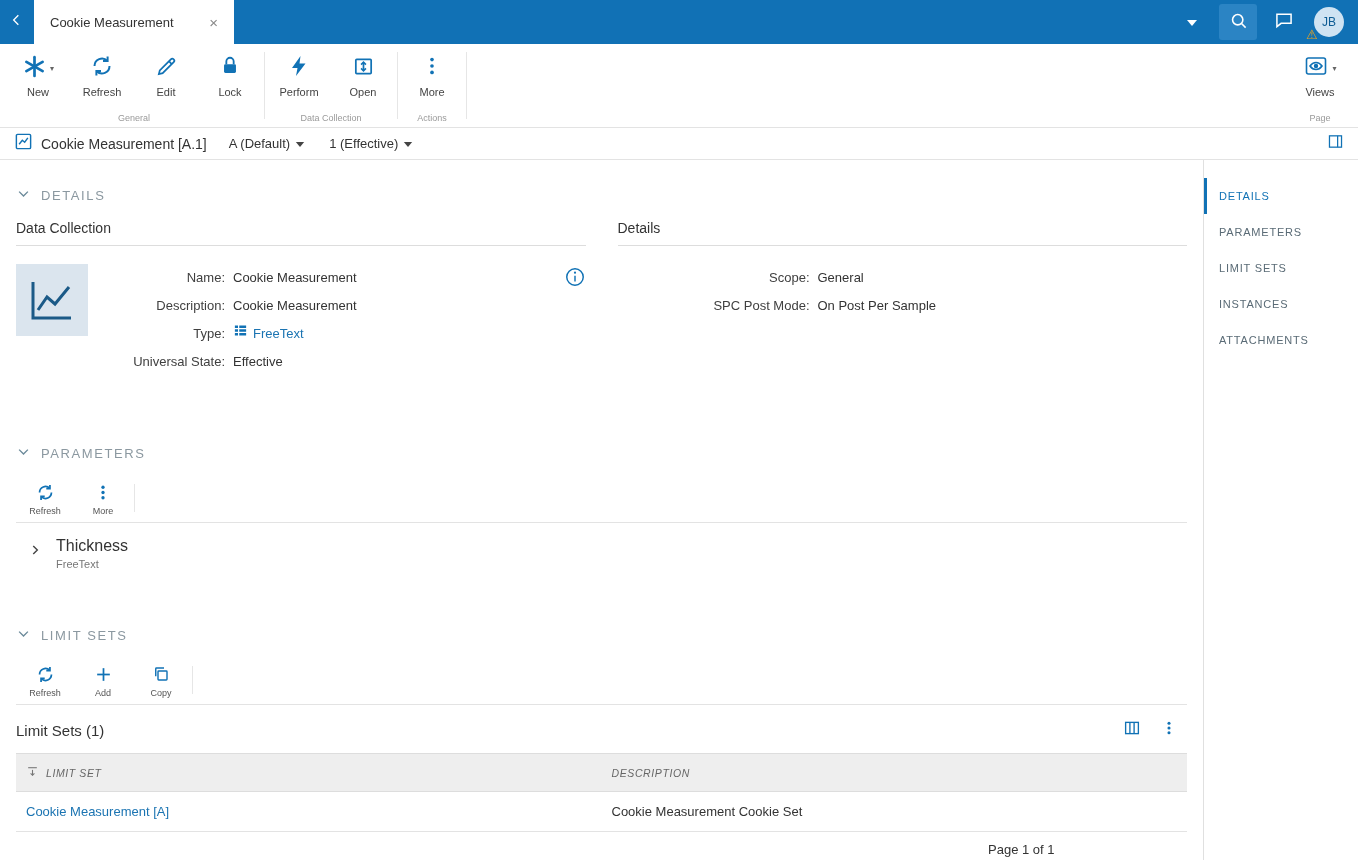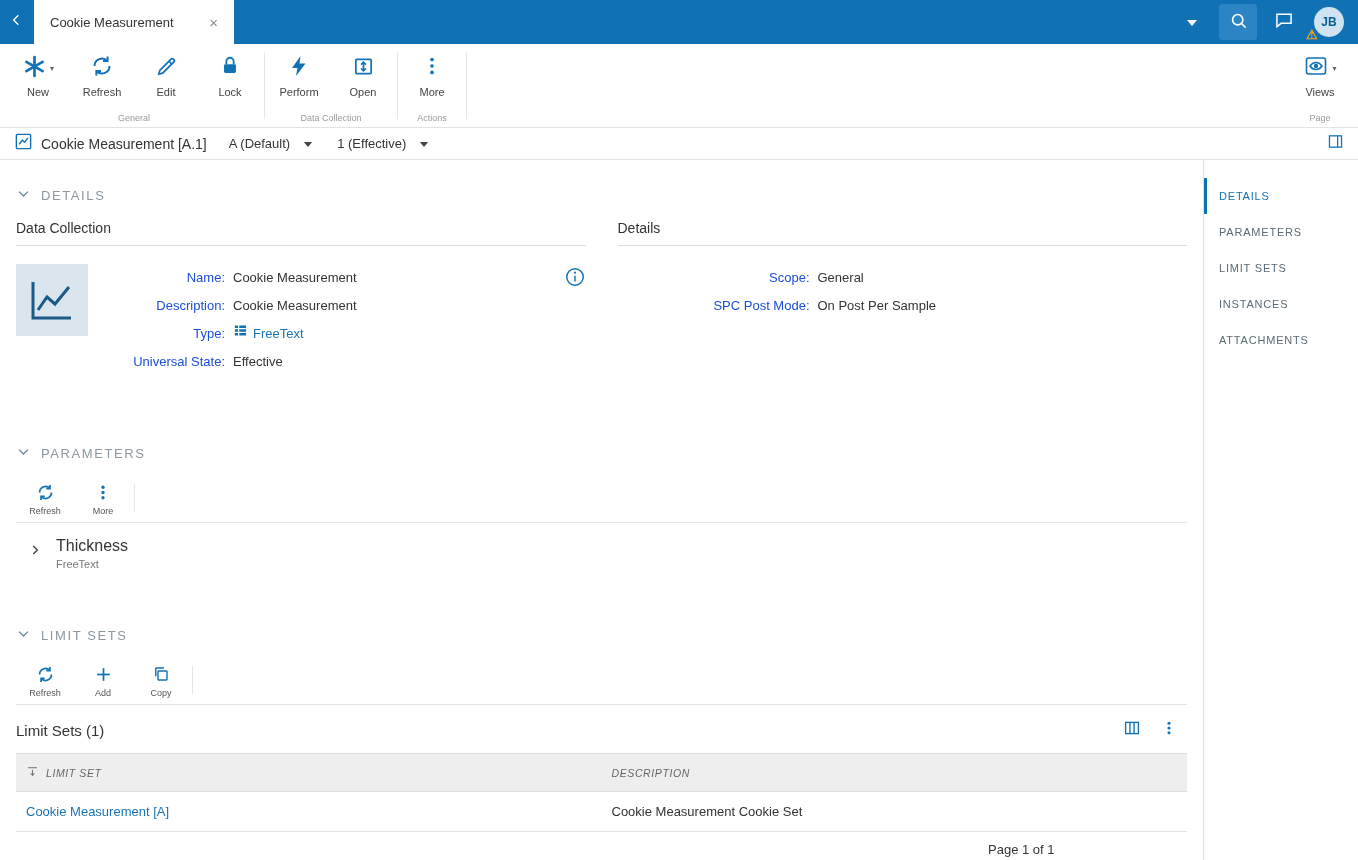--- a/index.html
+++ b/index.html
@@ -9,40 +9,40 @@
   
   .topbar { height:44px; background:#1171b5; display:flex; align-items:center; }
   .back-btn { width:34px; height:44px; display:flex; align-items:center; justify-content:center; cursor:pointer; }
   .tab { width:200px; height:44px; background:#fff; display:flex; align-items:center; padding:0 10px 0 16px; }
   .tab-title { flex:1; font-size:13px; color:#333; white-space:nowrap; overflow:hidden; }
   .tab-close { color:#8a8a8a; font-size:15px; padding:2px 6px; cursor:pointer; }
   .topbar-spacer { flex:1; }
   .topbar-btn { width:44px; height:44px; display:flex; align-items:center; justify-content:center; cursor:pointer; }
   .topbar-btn.search-hl { background:#2b84c4; border-radius:3px; width:38px; height:36px; margin:0 5px; }
   .avatar { width:30px; height:30px; border-radius:50%; background:#cfe3f2; color:#0d5c94;
-            font-weight:bold; font-size:12px; display:flex; align-items:center; justify-content:center;
+            font-weight:normal; font-size:12px; display:flex; align-items:center; justify-content:center;
             position:relative; margin:0 14px 0 8px; cursor:pointer; }
   .avatar .warn { position:absolute; left:-8px; bottom:-5px; color:#efa51f; font-size:13px; }
 
   
   .ribbon { height:84px; background:#fff; border-bottom:1px solid #e3e3e3; display:flex; padding:0 6px; }
   .rgroup { display:flex; flex-direction:column; }
   .rgroup-btns { display:flex; flex:1; }
   .rgroup-label { text-align:center; font-size:9px; color:#9a9a9a; padding-bottom:4px; }
   .rb { width:64px; display:flex; flex-direction:column; align-items:center; padding-top:9px; cursor:pointer; }
   .rb-iconrow { height:30px; display:flex; align-items:center; gap:3px; }
   .rb-label { font-size:11px; color:#444; margin-top:3px; }
   .rsep { width:1px; background:#e6e6e6; margin:8px 2px; }
   .ribbon-right { margin-left:auto; display:flex; }
   .caret-sm { font-size:8px; color:#666; }
 
   
   .crumb { height:32px; border-bottom:1px solid #e3e3e3; display:flex; align-items:center; padding:0 14px; gap:8px; }
   .crumb-title { font-size:14px; color:#333; margin-right:14px; }
-  .crumb-drop { font-size:13px; color:#333; display:flex; align-items:center; gap:13px; margin-right:16px; cursor:pointer; }
+  .crumb-drop { font-size:13px; color:#333; display:flex; align-items:center; gap:5px; margin-right:16px; cursor:pointer; }
   .crumb-right { margin-left:auto; cursor:pointer; display:flex; align-items:center; }
 
   
   .content { display:flex; height:700px; }
   main { flex:1; padding:0 16px; overflow:hidden; }
   aside { width:155px; border-left:1px solid #e0e0e0; padding-top:18px; }
   .nav-item { padding:12px 12px; font-size:11px; letter-spacing:0.8px; color:#5a6b76;
               border-left:3px solid transparent; cursor:pointer; }
   .nav-item.active { color:#1172b5; border-left-color:#1172b5; }
 
@@ -52,21 +52,21 @@
   .sec-parameters { margin-top:68px; }
   .sec-limitsets { margin-top:44px; }
 
   .cols { display:flex; gap:32px; margin-top:16px; }
   .col { flex:1; }
   .col-title { font-size:14px; color:#333; padding-bottom:9px; border-bottom:1px solid #ddd; }
   .dc-row { display:flex; margin-top:18px; }
   .thumb { width:72px; height:72px; background:#dbe5ee; display:flex; align-items:center; justify-content:center; }
   .field-list { flex:1; margin-left:12px; }
   .frow { display:flex; line-height:28px; font-size:13px; }
-  .flabel { width:125px; text-align:right; color:#1d4ed8; margin-right:8px; }
+  .flabel { width:125px; text-align:right; color:#404040; margin-right:8px; }
   .fvalue { color:#333; display:flex; align-items:center; gap:5px; }
   .flink { color:#1b74b2; cursor:pointer; }
   .info-btn { margin-left:8px; margin-top:2px; cursor:pointer; }
   .rcol .flabel { width:180px; }
 
   .mini-toolbar { display:flex; border-bottom:1px solid #e3e3e3; padding:8px 0 6px; margin-top:10px; }
   .mini-btn { width:58px; display:flex; flex-direction:column; align-items:center; cursor:pointer; }
   .mini-iconrow { height:24px; display:flex; align-items:center; }
   .mini-lbl { font-size:9px; color:#555; margin-top:2px; }
   .mini-sep { width:1px; background:#e6e6e6; margin:4px 2px; }

